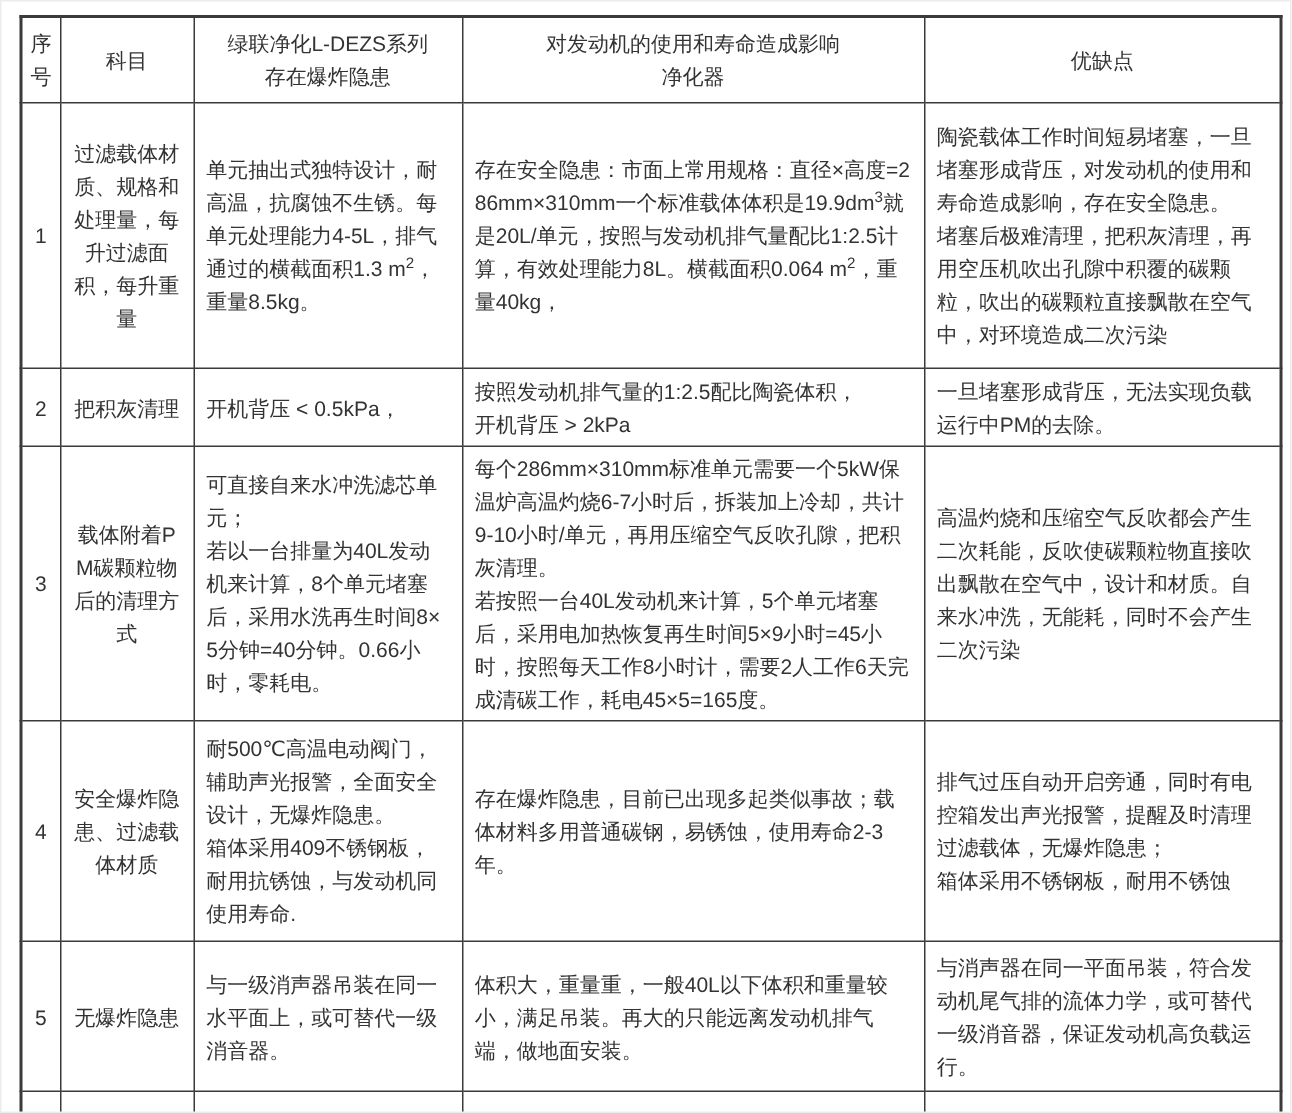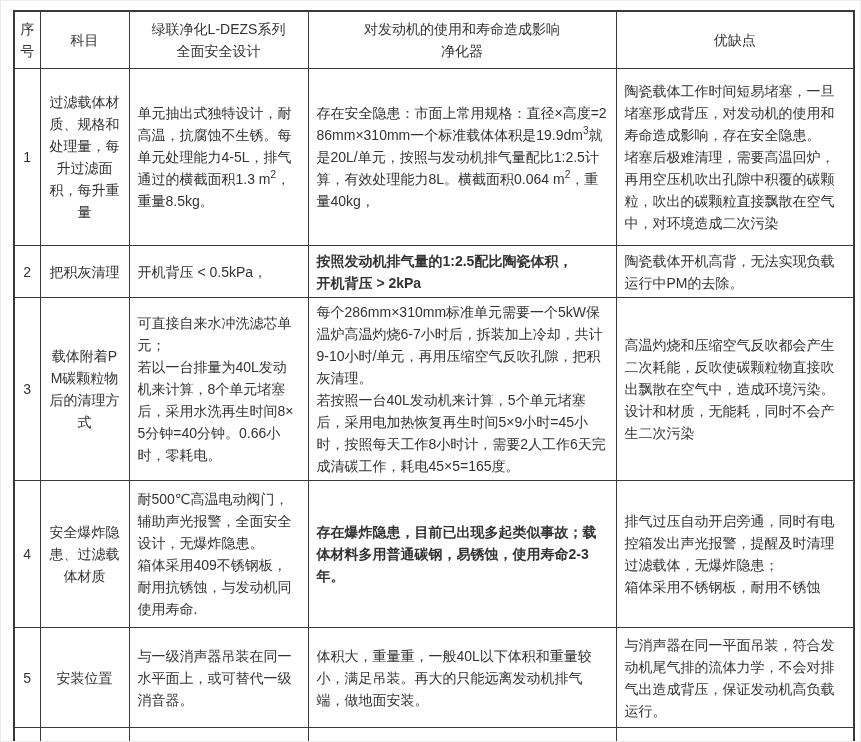--- a/index.html
+++ b/index.html
@@ -28,21 +28,21 @@
     overflow: hidden;
   }
   table.cmp th {
     font-weight: normal;
     text-align: center;
     height: 52px;
     padding: 2px 4px;
   }
   td.c-no { text-align: center; padding: 2px 2px; }
   td.c-subject { text-align: center; }
-  .b { font-weight: bold; text-align: center; }
+  .b { font-weight: normal; text-align: center; }
   sup { font-size: 0.72em; line-height: 0; }
   
   tbody tr:nth-child(1) td { height: 170px; }
   tbody tr:nth-child(2) td { height: 45px; }
   tbody tr:nth-child(3) td { height: 165px; }
   tbody tr:nth-child(4) td { height: 140px; }
   tbody tr:nth-child(5) td { height: 93px; }
   tbody tr:nth-child(6) td { height: 55px; }
   
   col.w-no { width: 26px; }
@@ -60,64 +60,64 @@
       <col class="w-no">
         <col class="w-subject">
         <col class="w-lvlian">
         <col class="w-market">
         <col class="w-pros">
     </colgroup>
     <thead>
       <tr>
         <th><span>序号</span></th>
         <th><span>科目</span></th>
-        <th><span>绿联净化L-DEZS系列</span><br><span>全面安全设计</span></th>
+        <th><span>绿联净化L-DEZS系列</span><br><span>存在爆炸隐患</span></th>
         <th><span>对发动机的使用和寿命造成影响</span><br><span>净化器</span></th>
         <th><span>优缺点</span></th>
       </tr>
     </thead>
     <tbody>
   <tr>
     <td class="c-no">1</td>
     <td class="c-subject">过滤载体材质、规格和处理量，每升过滤面积，每升重量</td>
     <td class="c-lvlian"><span>单元抽出式独特设计，耐高温，抗腐蚀不生锈。每单元处理能力4-5L，排气通过的横截面积1.3 m</span><sup>2</sup><span>，重量8.5kg。</span></td>
     <td class="c-market"><span>存在安全隐患：市面上常用规格：直径×高度=286mm×310mm一个标准载体体积是19.9dm</span><sup>3</sup><span>就是20L/单元，按照与发动机排气量配比1:2.5计算，有效处理能力8L。横截面积0.064 m</span><sup>2</sup><span>，重量40kg，</span></td>
-    <td class="c-pros"><span>陶瓷载体工作时间短易堵塞，一旦堵塞形成背压，对发动机的使用和寿命造成影响，存在安全隐患。</span><br><span>堵塞后极难清理，需要高温回炉，再用空压机吹出孔隙中积覆的碳颗粒，吹出的碳颗粒直接飘散在空气中，对环境造成二次污染</span></td>
+    <td class="c-pros"><span>陶瓷载体工作时间短易堵塞，一旦堵塞形成背压，对发动机的使用和寿命造成影响，存在安全隐患。</span><br><span>堵塞后极难清理，把积灰清理，再用空压机吹出孔隙中积覆的碳颗粒，吹出的碳颗粒直接飘散在空气中，对环境造成二次污染</span></td>
   </tr>
 
   <tr>
     <td class="c-no">2</td>
     <td class="c-subject">把积灰清理</td>
     <td class="c-lvlian"><span>开机背压 &lt; 0.5kPa，</span></td>
     <td class="c-market"><span class="b">按照发动机排气量的1:2.5配比陶瓷体积，</span><br><span class="b">开机背压 &gt; 2kPa</span></td>
-    <td class="c-pros"><span>陶瓷载体开机高背，无法实现负载运行中PM的去除。</span></td>
+    <td class="c-pros"><span>一旦堵塞形成背压，无法实现负载运行中PM的去除。</span></td>
   </tr>
 
   <tr>
     <td class="c-no">3</td>
     <td class="c-subject">载体附着PM碳颗粒物后的清理方式</td>
     <td class="c-lvlian"><span>可直接自来水冲洗滤芯单元；</span><br><span>若以一台排量为40L发动机来计算，8个单元堵塞后，采用水洗再生时间8×5分钟=40分钟。0.66小时，零耗电。</span></td>
     <td class="c-market"><span>每个286mm×310mm标准单元需要一个5kW保温炉高温灼烧6-7小时后，拆装加上冷却，共计9-10小时/单元，再用压缩空气反吹孔隙，把积灰清理。</span><br><span>若按照一台40L发动机来计算，5个单元堵塞后，采用电加热恢复再生时间5×9小时=45小时，按照每天工作8小时计，需要2人工作6天完成清碳工作，耗电45×5=165度。</span></td>
-    <td class="c-pros"><span>高温灼烧和压缩空气反吹都会产生二次耗能，反吹使碳颗粒物直接吹出飘散在空气中，造成环境污染。设计和材质，无能耗，同时不会产生二次污染</span></td>
+    <td class="c-pros"><span>高温灼烧和压缩空气反吹都会产生二次耗能，反吹使碳颗粒物直接吹出飘散在空气中，设计和材质。自来水冲洗，无能耗，同时不会产生二次污染</span></td>
   </tr>
 
   <tr>
     <td class="c-no">4</td>
     <td class="c-subject">安全爆炸隐患、过滤载体材质</td>
     <td class="c-lvlian"><span>耐500℃高温电动阀门，辅助声光报警，全面安全设计，无爆炸隐患。</span><br><span>箱体采用409不锈钢板，耐用抗锈蚀，与发动机同使用寿命.</span></td>
     <td class="c-market"><span class="b">存在爆炸隐患，目前已出现多起类似事故；载体材料多用普通碳钢，易锈蚀，使用寿命2-3年。</span></td>
     <td class="c-pros"><span>排气过压自动开启旁通，同时有电控箱发出声光报警，提醒及时清理过滤载体，无爆炸隐患；</span><br><span>箱体采用不锈钢板，耐用不锈蚀</span></td>
   </tr>
 
   <tr>
     <td class="c-no">5</td>
-    <td class="c-subject">安装位置</td>
+    <td class="c-subject">无爆炸隐患</td>
     <td class="c-lvlian"><span>与一级消声器吊装在同一水平面上，或可替代一级消音器。</span></td>
     <td class="c-market"><span>体积大，重量重，一般40L以下体积和重量较小，满足吊装。再大的只能远离发动机排气端，做地面安装。</span></td>
-    <td class="c-pros"><span>与消声器在同一平面吊装，符合发动机尾气排的流体力学，不会对排气出造成背压，保证发动机高负载运行。</span></td>
+    <td class="c-pros"><span>与消声器在同一平面吊装，符合发动机尾气排的流体力学，或可替代一级消音器，保证发动机高负载运行。</span></td>
   </tr>
 
   <tr>
     <td class="c-no">6</td>
     <td class="c-subject">结构设计</td>
     <td class="c-lvlian"><span>抽出式卡扣单元设计，</span><br></td>
     <td class="c-market"></td>
     <td class="c-pros"><span>单元抽出式独特设计，便于抽出清理，轻便放回。</span></td>
   </tr>
 </tbody>

